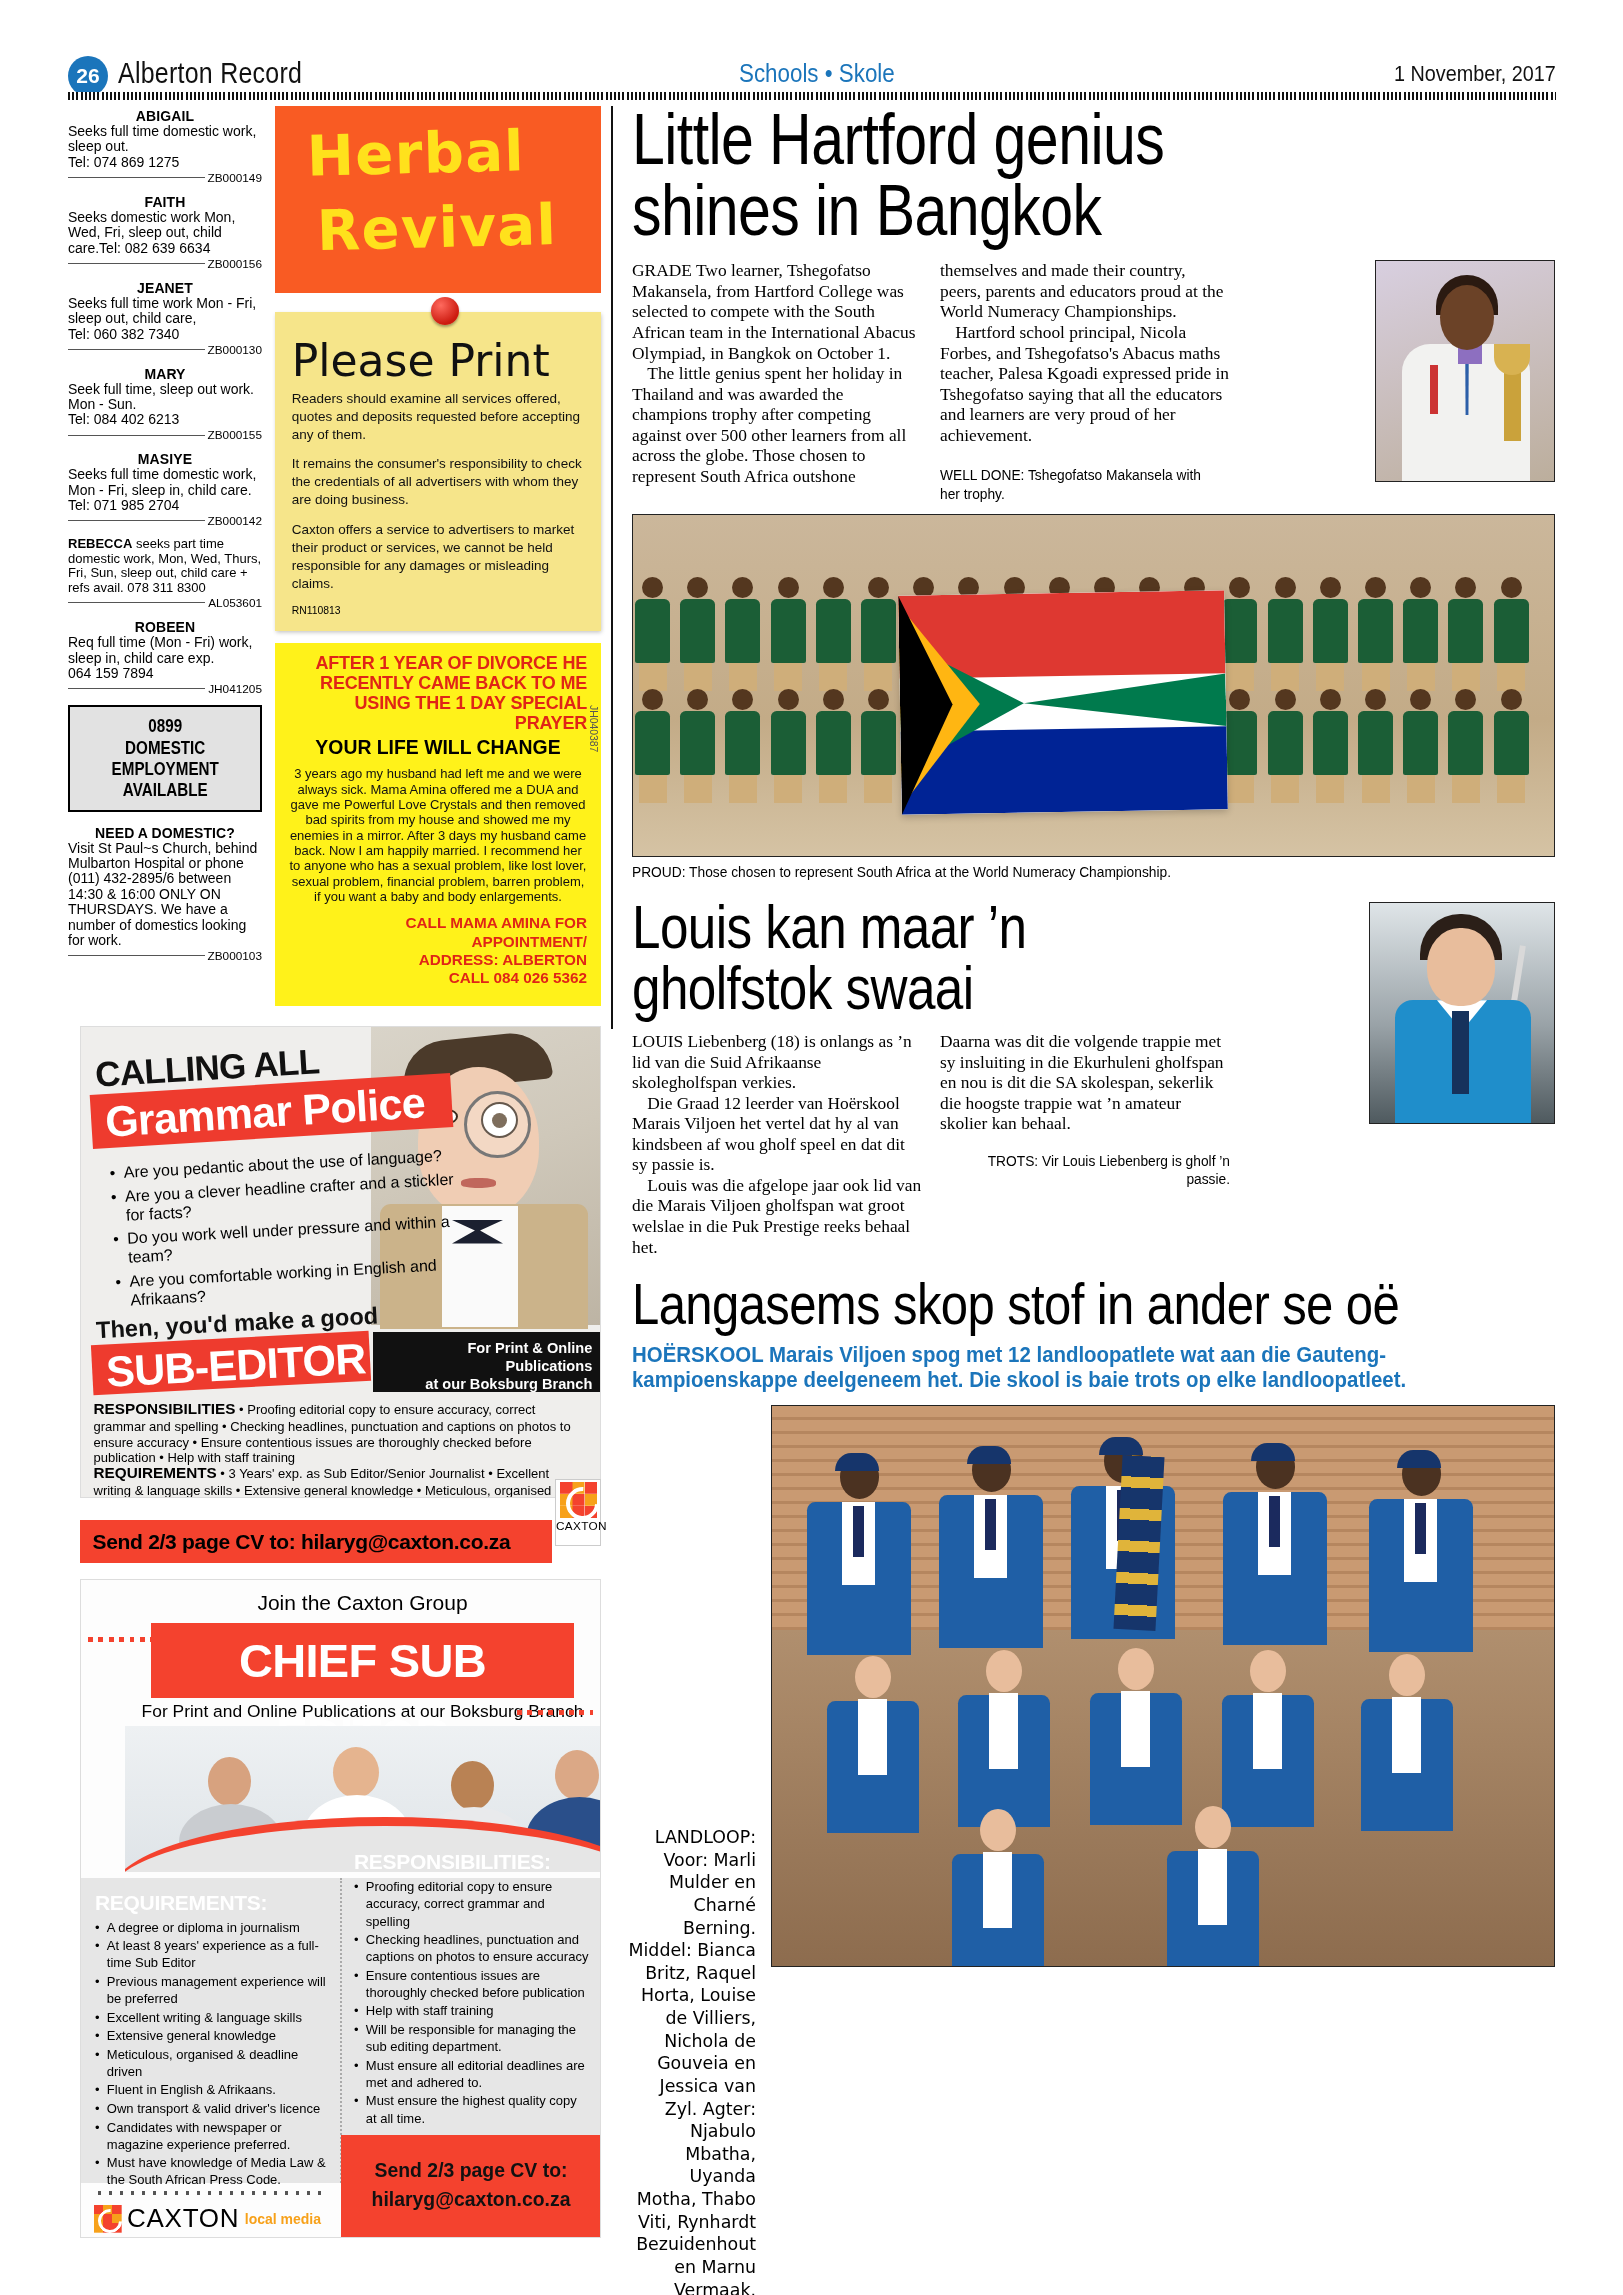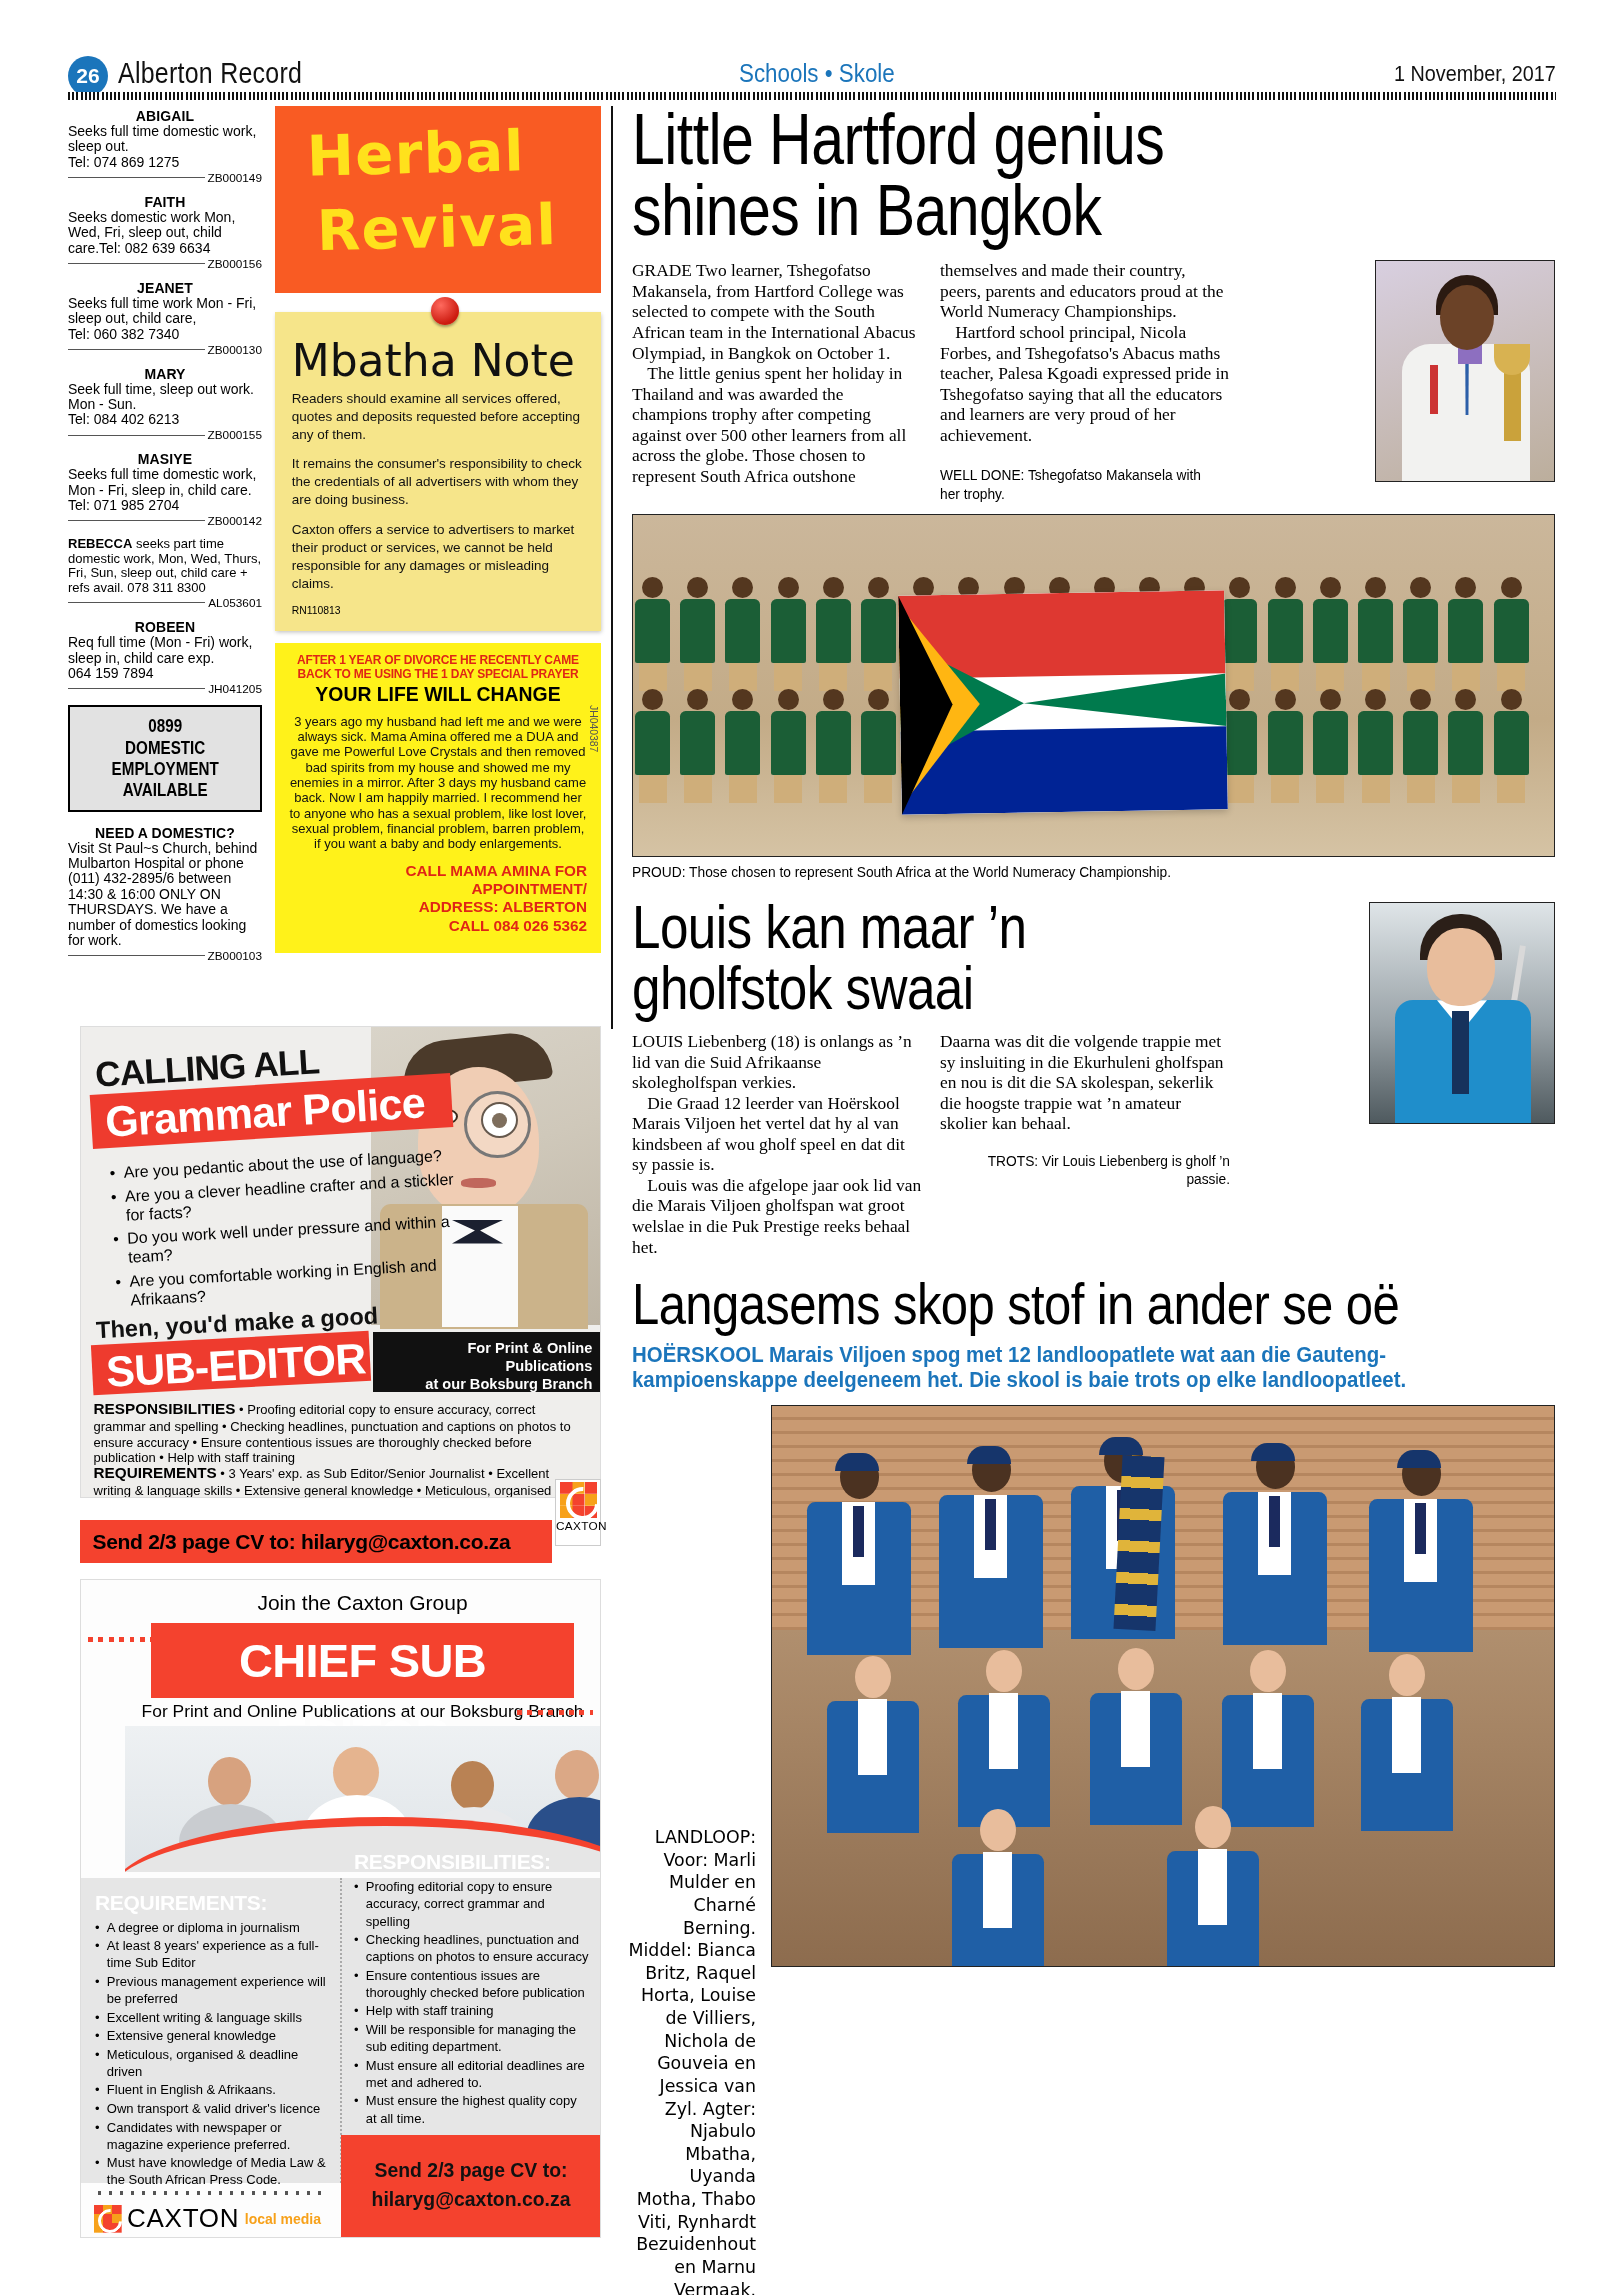--- a/index.html
+++ b/index.html
@@ -95,22 +95,23 @@
   }
   .note p { font-size:13.5px; line-height:1.33; margin-bottom:11.8px; color:#111; }
   .note .ref { font-size:10.4px; margin-top:7px; }
 
   
   .divorce {
     width:326px; background:#fff21a; margin-top:12.5px; position:relative;
     padding:11px 14px 18px; text-align:center;
   }
   .divorce .red {
-    color:#e02516; font-weight:bold; font-size:12px; line-height:1.10;
+    color:#e02516; font-weight:bold; font-size:18px; line-height:1.10;
     letter-spacing:-0.2px;
+    text-align:right;
   }
   .divorce .blk {
     color:#000; font-weight:bold; font-size:19.4px; line-height:1.15; margin-top:2.1px;
   }
   .divorce .para {
     font-size:13px; line-height:1.18; margin-top:8.3px; text-align:center; color:#111;
   }
   .divorce .call {
     color:#e02516; font-weight:bold; font-size:15.3px; line-height:1.2; margin-top:10px;text-align:right;
   }
@@ -479,21 +480,21 @@
 
   <div class="col-ads">
 
     <div class="herbal">
       <div class="h1">Herbal</div>
       <div class="h2">Revival</div>
     </div>
 
     <div class="note">
       <div class="pin"></div>
-      <h2>Mbatha Note</h2>
+      <h2>Please Print</h2>
       <p>Readers should examine all services offered, quotes and deposits requested before accepting any of them.</p>
       <p>It remains the consumer's responsibility to check the credentials of all advertisers with whom they are doing business.</p>
       <p>Caxton offers a service to advertisers to market their product or services, we cannot be held responsible for any damages or misleading claims.</p>
       <div class="ref">RN110813</div>
     </div>
 
     <div class="divorce">
       <div class="sidecode">JH040387</div>
       <div class="red">AFTER 1 YEAR OF DIVORCE HE RECENTLY CAME BACK TO ME USING THE 1 DAY SPECIAL PRAYER</div>
       <div class="blk">YOUR LIFE WILL CHANGE</div>

